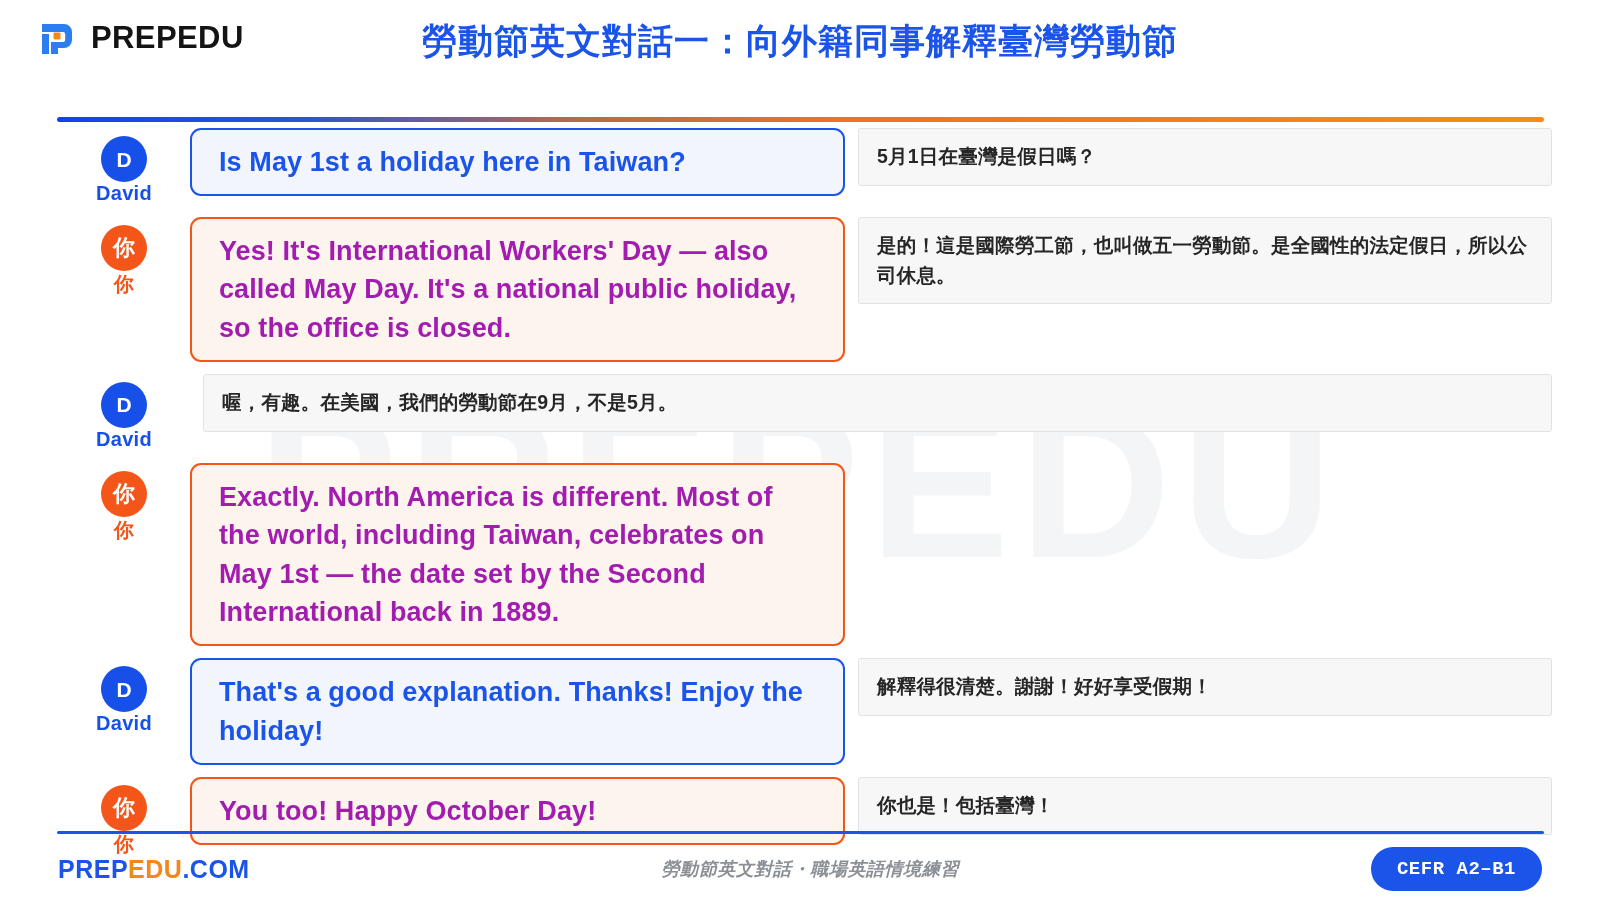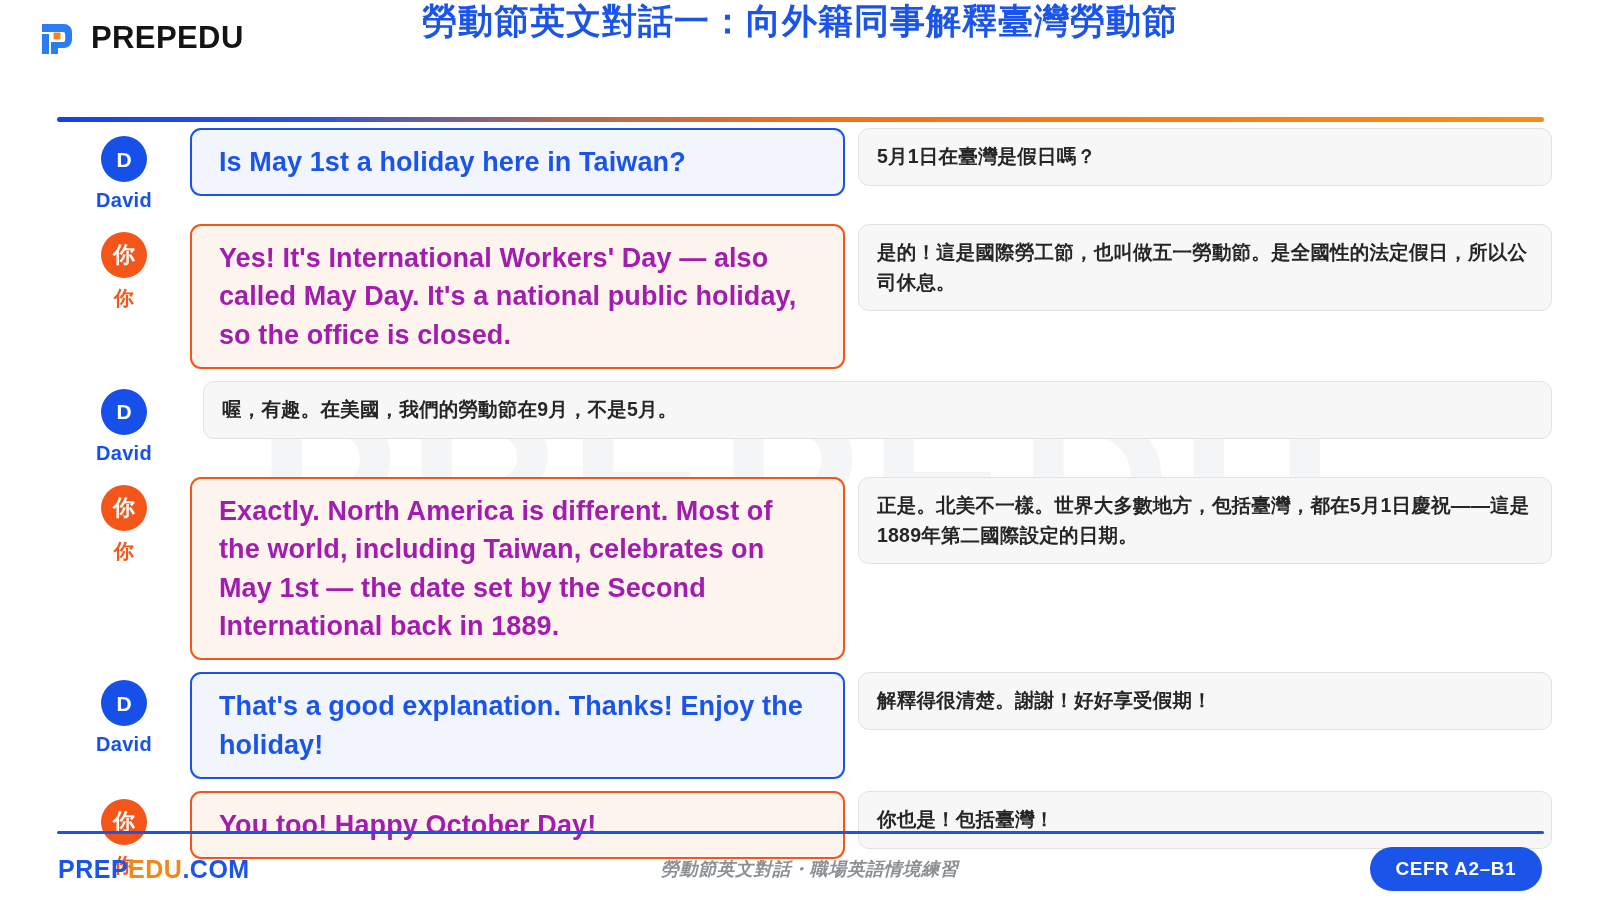--- a/index.html
+++ b/index.html
@@ -65,20 +65,21 @@
   #brand-name {
     font-size: 31px;
     font-weight: 800;
     letter-spacing: 0.4px;
     color: #141414;
   }
 
   #title-wrap {
     flex: 1 1 auto;
     text-align: center;
+    padding-top: 20px;
   }
 
   #main-title {
     font-size: 35px;
     font-weight: 800;
     color: #1a54e8;
     letter-spacing: 1px;
     line-height: 1.18;
   }
 
@@ -137,21 +138,20 @@
     color: #ffffff;
     font-size: 21px;
     font-weight: 800;
     line-height: 1;
   }
 
   .avatar.blue { background: #1650e8; }
   .avatar.orange { background: #f4561a; font-size: 22px; }
 
   .avatar-label {
-    margin-top: 7px;
     font-size: 20px;
     font-weight: 800;
     letter-spacing: 0.3px;
   }
 
   .avatar-label.blue { color: #1650e8; }
   .avatar-label.orange { color: #f4561a; }
 
   .bubble-en {
     flex: 0 0 655px;
@@ -176,21 +176,21 @@
   .bubble-en.orange {
     background: #fdf4ed;
     border: 2.5px solid #f4561a;
     color: #a21caf;
   }
 
   .bubble-zh {
     flex: 1 1 auto;
     margin-left: 13px;
     min-height: 54px;
-    border-radius: 11px;
+    border-radius: 3px;
     padding: 13px 18px;
     background: #f7f7f7;
     border: 1.5px solid #e2e2e2;
     color: #262626;
     font-size: 19.5px;
     font-weight: 700;
     line-height: 1.52;
     letter-spacing: 0.2px;
     display: flex;
     align-items: center;
@@ -243,20 +243,21 @@
 
   #cefr-badge {
     flex: 0 0 auto;
     background: #1a54e8;
     color: #ffffff;
     font-size: 19px;
     font-weight: 800;
     letter-spacing: 0.5px;
     padding: 11px 26px;
     border-radius: 22px;
+    font-family: Liberation Mono, monospace;
   }
 </style>
 </head>
 <body>
 
 <div id="watermark">PREPEDU</div>
 
 <div id="header">
 
   <div id="brand">
@@ -306,21 +307,20 @@
     </div>
     <div class="bubble-zh">喔，有趣。在美國，我們的勞動節在9月，不是5月。</div>
   </div>
 
   <div class="turn">
     <div class="avatar-col">
       <div class="avatar orange">你</div>
       <div class="avatar-label orange">你</div>
     </div>
     <div class="bubble-en orange">Exactly. North America is different. Most of the world, including Taiwan, celebrates on May 1st — the date set by the Second International back in 1889.</div>
-    <div class="bubble-zh">正是。北美不一樣。世界大多數地方，包括臺灣，都在5月1日慶祝——這是1889年第二國際設定的日期。</div>
   </div>
 
   <div class="turn">
     <div class="avatar-col">
       <div class="avatar blue">D</div>
       <div class="avatar-label blue">David</div>
     </div>
     <div class="bubble-en blue">That's a good explanation. Thanks! Enjoy the holiday!</div>
     <div class="bubble-zh">解釋得很清楚。謝謝！好好享受假期！</div>
   </div>

